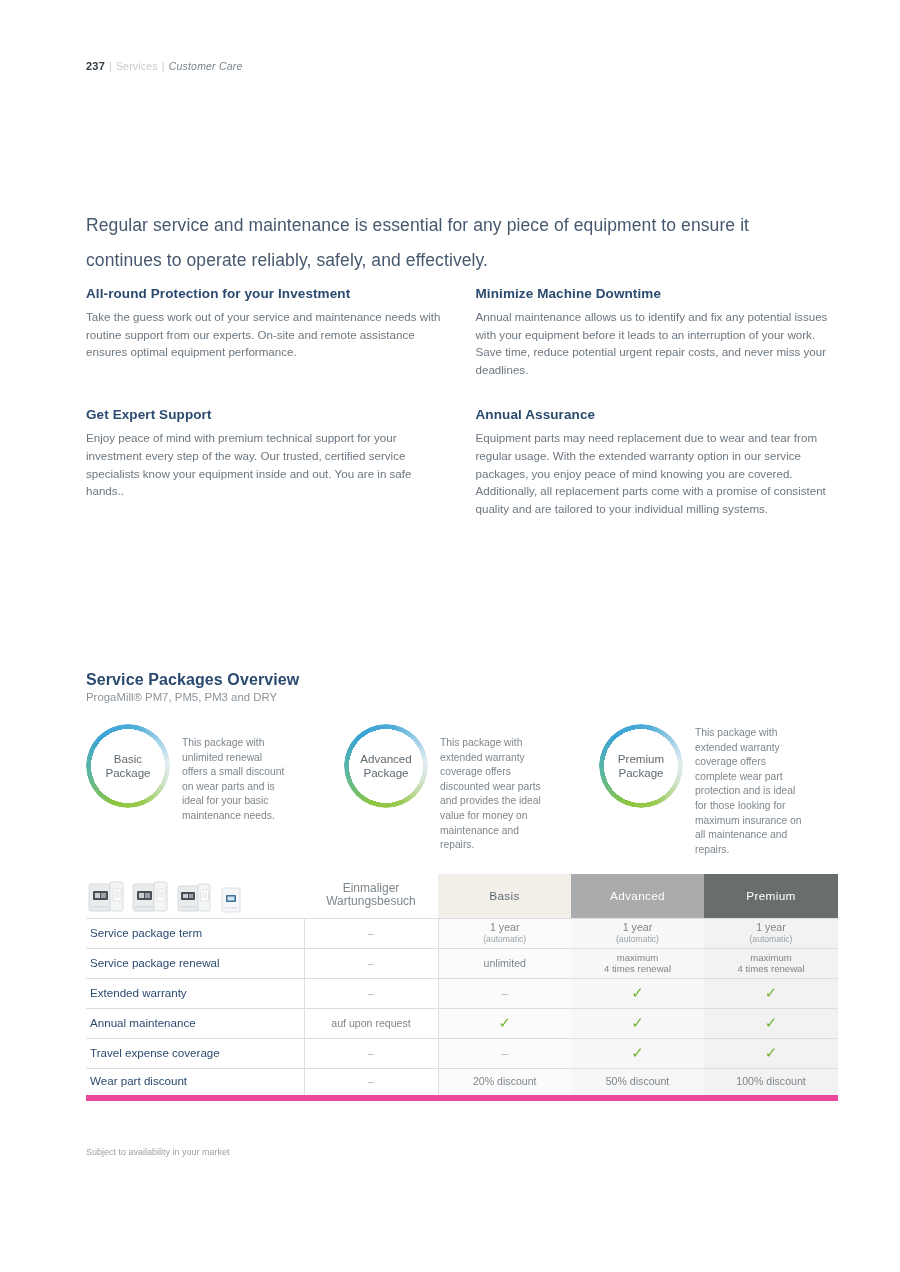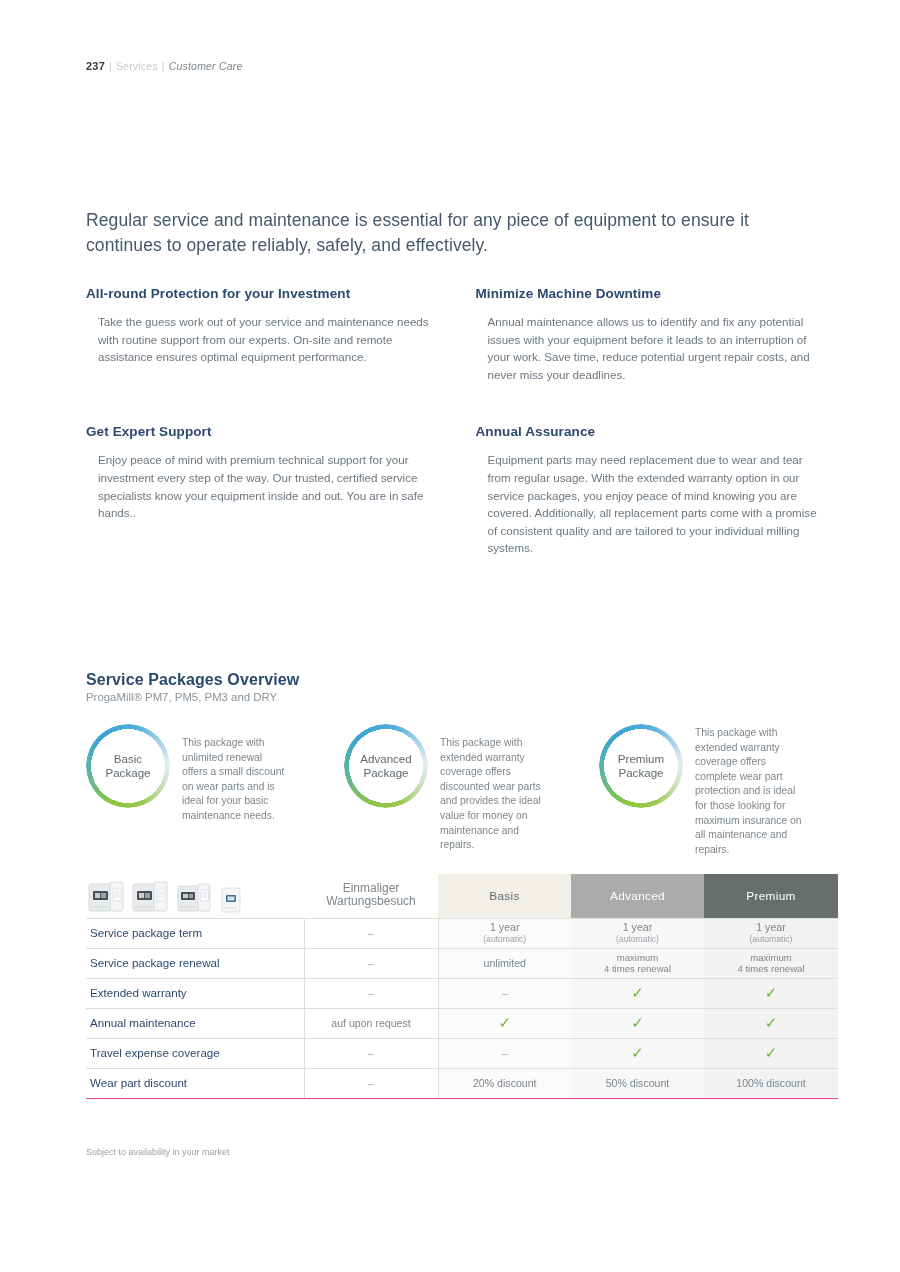--- a/index.html
+++ b/index.html
@@ -21,34 +21,34 @@
     display:flex; align-items:baseline; gap:4px;
   }
   .runhead .pg { font-weight:bold; color:#333b42; font-size:11px; }
   .runhead .sep { color:#c6cace; }
   .runhead .s1 { color:#c6cace; }
   .runhead .s2 { color:#7b858d;font-style:italic; }
 
   
   .intro {
     position:absolute; left:86px; top:208px; width:680px;
-    font-size:17.5px; line-height:25px; color:#46586d;
+    font-size:17.5px; line-height:35px; color:#46586d;
     font-weight:300; letter-spacing:.1px;
   }
 
   
   .features { position:absolute; left:86px; top:286px; width:775px; }
   .frow { display:flex; gap:4px; }
   .fcol { width:387px; padding-right:25px; }
   .fcol h3 {
     margin:0 0 7px 0; font-size:13.5px; font-weight:bold;
     color:#2b4a6f; letter-spacing:.1px;
   }
   .fcol p {
-    margin:12px; font-size:11.6px; line-height:17.6px;
+    margin:0; font-size:11.6px; line-height:17.6px;
     color:#6c7780; font-weight:300;
   }
   .frow.second { margin-top:29px; }
 
   
   .sec-title {
     position:absolute; left:86px; top:671px;
     font-size:16px; font-weight:bold; color:#2b4a6f; letter-spacing:.1px;
   }
   .sec-sub {
@@ -122,21 +122,21 @@
     line-height:12.6px; padding:2px 4px;
   }
   .tbl tbody td.lbl {
     text-align:left; padding-left:4px; color:#2b4a6f; font-size:11.6px;
     border-right:1px solid #dcdfe1;
   }
   .tbl tbody td.v2 { border-right:1px solid #dcdfe1; }
   .tbl tbody td.v3 { background:#fbfbfb; }
   .tbl tbody td.v4 { background:#f7f7f7; }
   .tbl tbody td.v5 { background:#f2f2f2; }
-  .tbl tbody tr:last-child td { border-bottom:1px solid #ec4899; }
+  .tbl tbody tr:last-child td { border-bottom:6px solid #ec4899; }
   .sub { display:block; font-size:8.6px; color:#9aa2a8; line-height:11px; }
   .two { display:block; font-size:9.6px; line-height:11.5px; }
   .dash { color:#a8aeb3; }
   .check { display:inline-block; color:#6cb52d; font-size:15px; line-height:1; }
 
   .foot {
     position:absolute; left:86px; top:1147px;
     font-size:9px; color:#9aa2a8; font-weight:300;
   }
 

